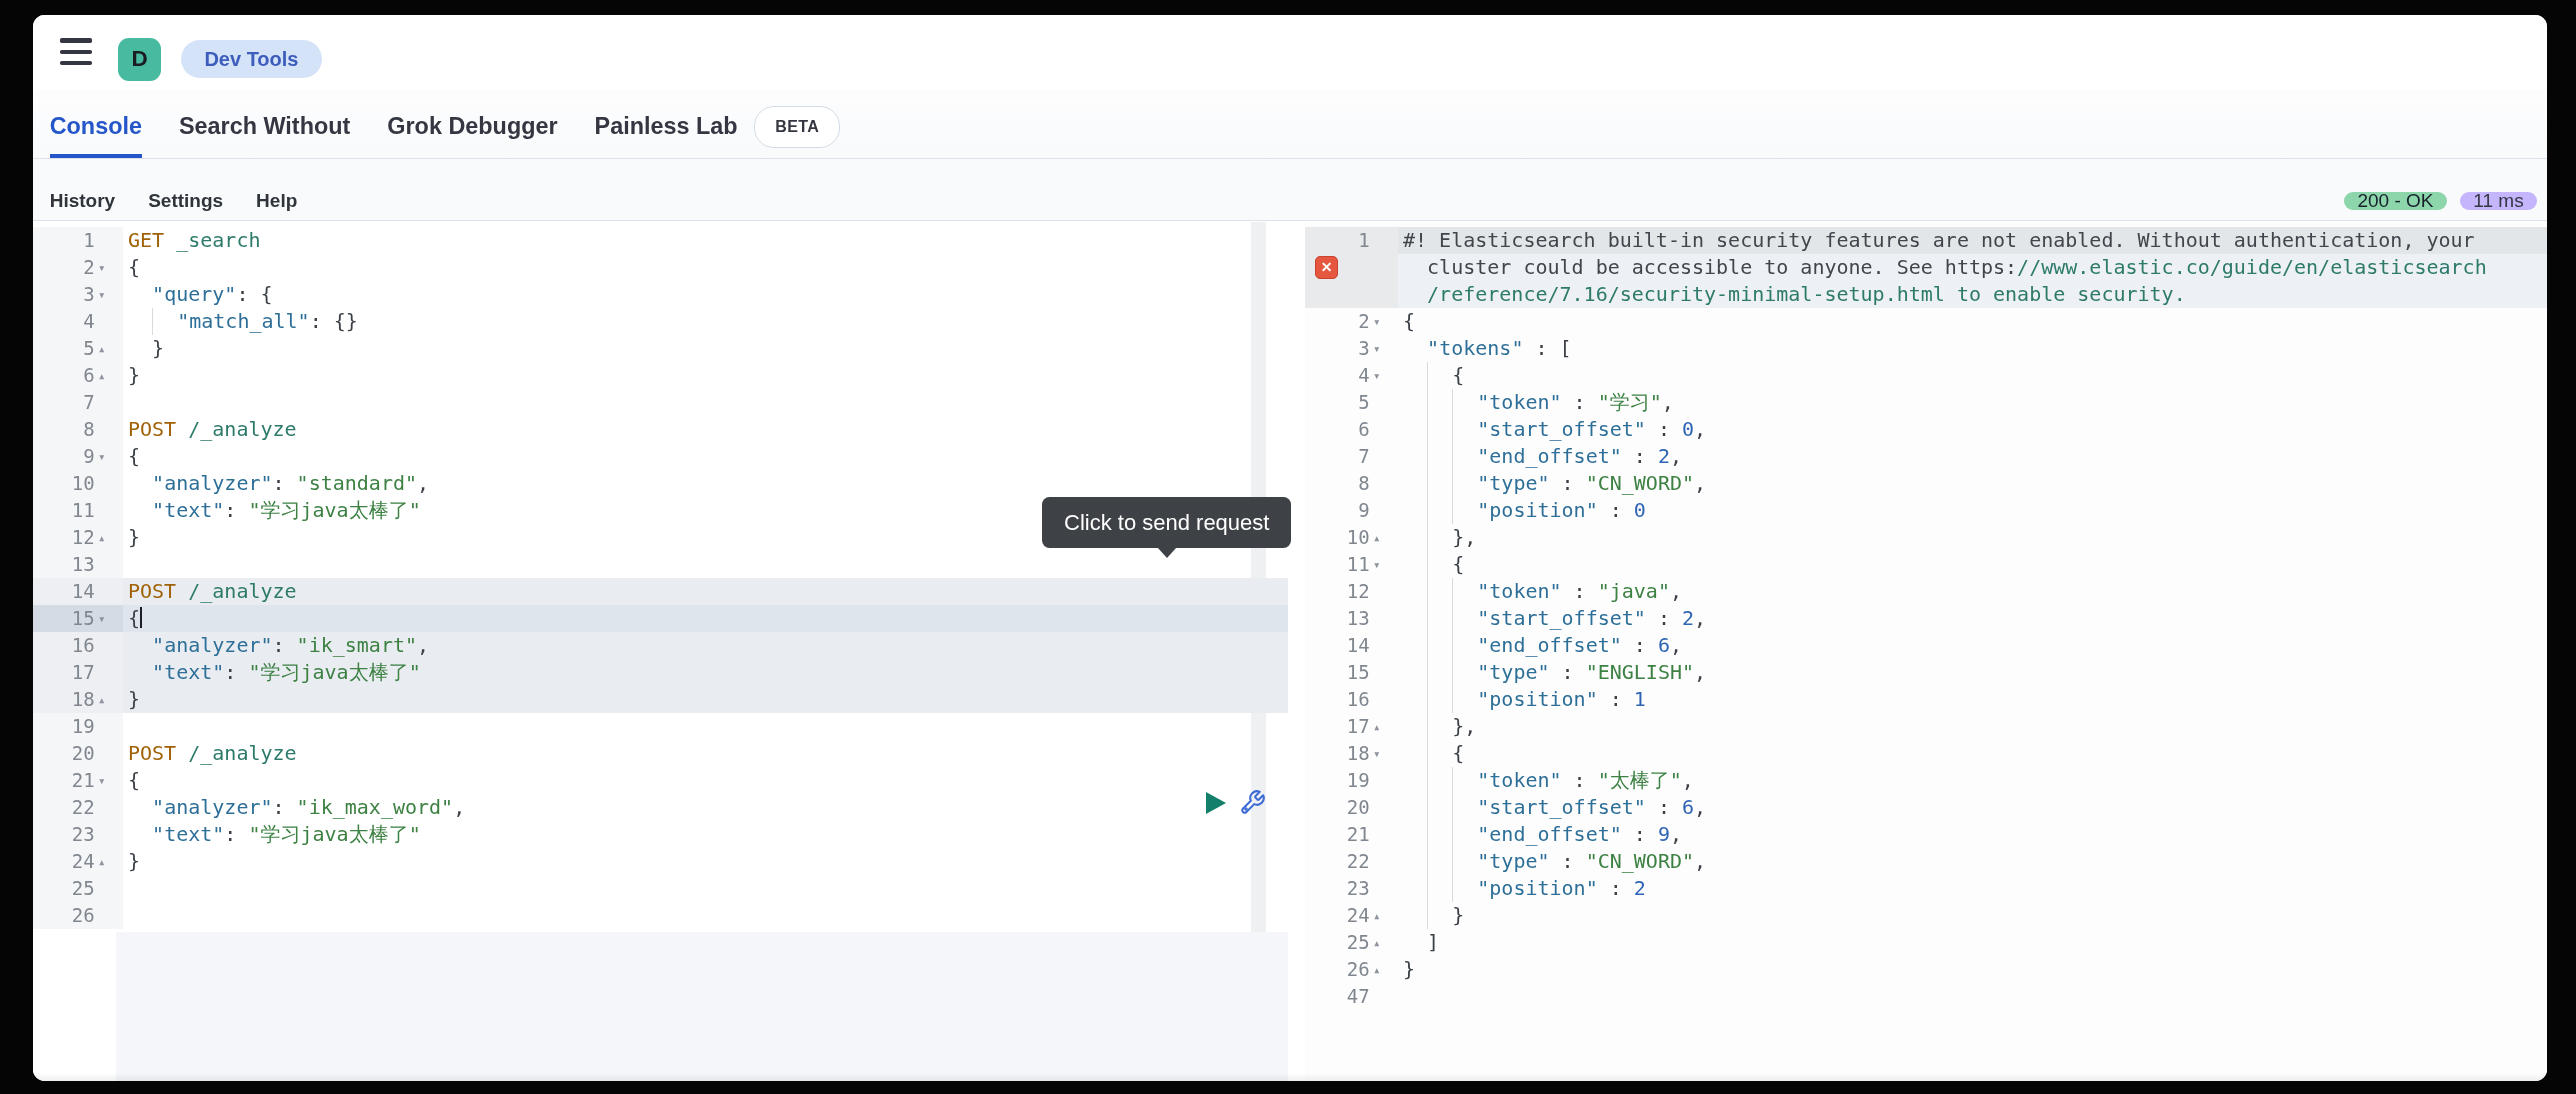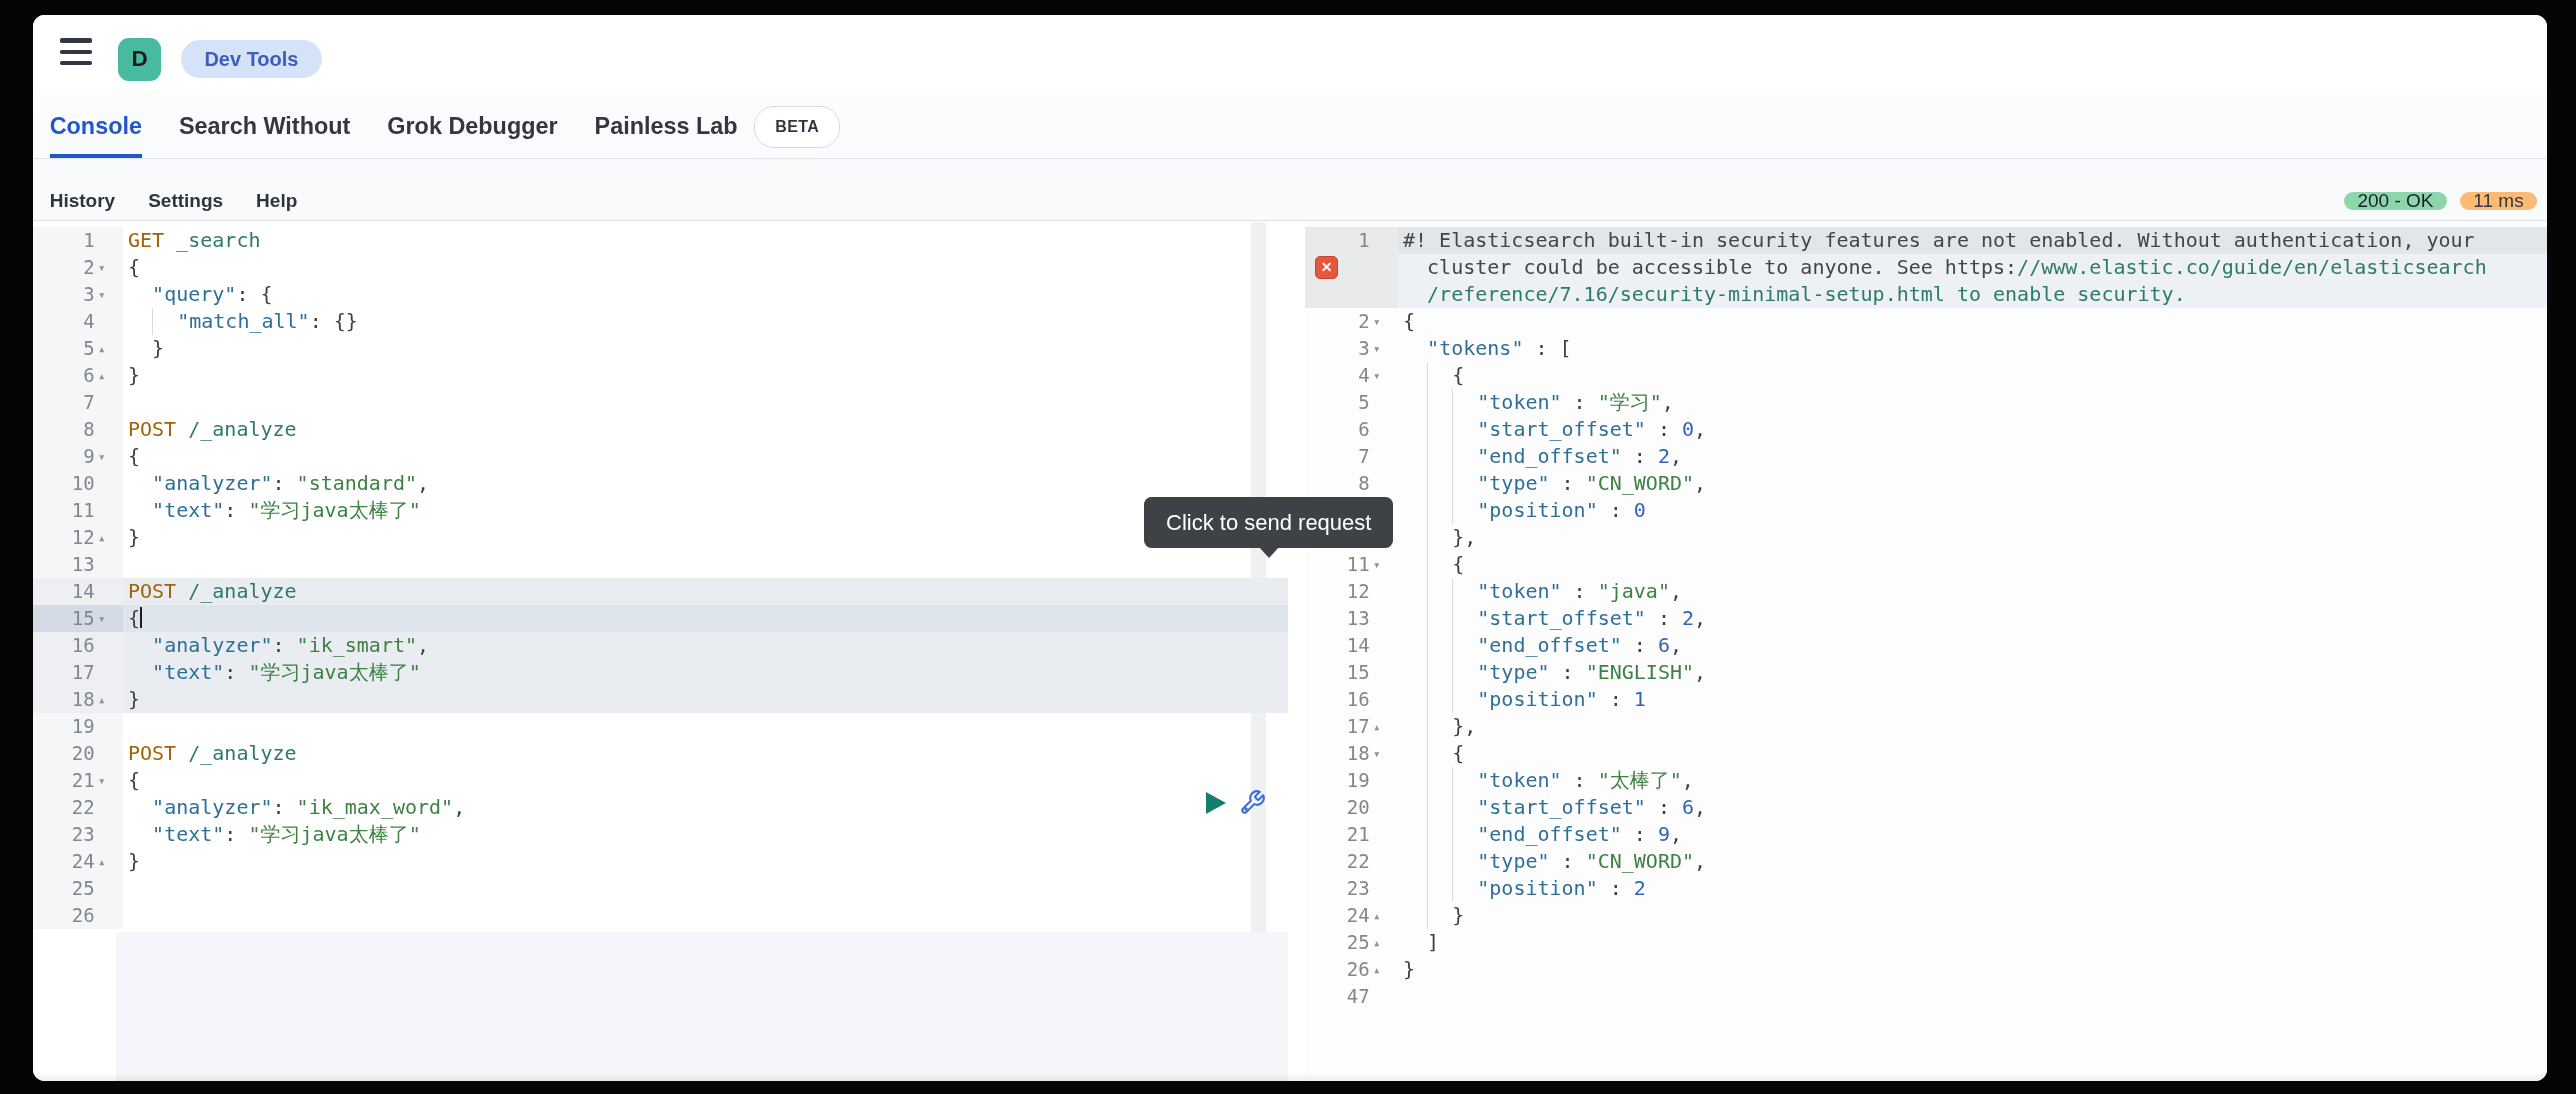--- a/index.html
+++ b/index.html
@@ -27,21 +27,21 @@
   .tab.active::after{content:"";position:absolute;left:0;right:0;bottom:0;height:4.2px;background:#2556c9;}
   .beta{margin-left:16.7px;padding:11px 20px;border:1.7px solid #d3dae6;border-radius:20px;background:#fff;
     font-size:16px;font-weight:700;color:#343741;letter-spacing:0.4px;}
   
   .menurow{position:absolute;left:0;top:144px;width:100%;height:62px;background:#f8fafb;border-bottom:0.8px solid #dbe1e8;
     display:flex;align-items:center;padding:22px 10px 0 16.7px;box-sizing:border-box;gap:33px;}
   .menu-item{font-size:19px;font-weight:600;color:#30353c;cursor:pointer;}
   .badges{margin-left:auto;display:flex;gap:13.3px;align-items:center;}
   .badge{height:18px;padding:0 13.3px;border-radius:9px;display:flex;align-items:center;font-size:19px;font-weight:400;color:#17202b;}
   .badge.ok{background:#8dd5aa;}
-  .badge.ms{background:#fdba74;color:#343741;}
+  .badge.ms{background:#c4b5fd;color:#343741;}
   
   .editors{position:absolute;left:0;top:207px;right:0;bottom:0;}
   .pane{position:absolute;top:0;bottom:0;}
   .pane-left{left:0;width:1255px;background:#ffffff;}
   .scroll-track{position:absolute;left:1218px;top:0;bottom:0;width:15px;background:#eef0f2;}
   .left-bottom{position:absolute;left:83px;right:0;top:710px;bottom:0;background:#f4f6f9;}
   .pane-right{left:1272px;right:0;background:#fdfdfe;}
   .rows{position:absolute;left:0;right:0;top:0;padding-top:5px;}
   .row{display:flex;height:27px;line-height:27px;font-family:"DejaVu Sans Mono","Liberation Mono",monospace;font-size:20px;position:relative;}
   .gut{flex:none;display:flex;justify-content:flex-end;align-items:center;position:relative;box-sizing:border-box;padding-right:5px;}
@@ -71,21 +71,21 @@
   .s-guide{display:inline-block;width:0;height:27px;border-left:0.8px solid #d7dade;vertical-align:top;}
   .s-cursor{display:inline-block;width:2.1px;height:21px;background:#1c1e22;vertical-align:-3.3px;}
   .err-icon{position:absolute;left:10px;top:1.7px;width:23.4px;height:23.4px;box-sizing:border-box;background:#e5573f;
     border:1.7px solid #c8432e;border-radius:5px;color:#fff;font-size:14px;font-weight:bold;
     display:flex;align-items:center;justify-content:center;font-family:"Liberation Sans",sans-serif;}
   
   .req-actions{position:absolute;left:1173px;top:567px;display:flex;gap:13.3px;align-items:center;z-index:6;}
   .play-icon{width:0;height:0;border-left:20px solid #14806c;border-top:11.7px solid transparent;border-bottom:11.7px solid transparent;cursor:pointer;}
   .wrench-icon{width:27px;height:27px;cursor:pointer;}
   
-  .tooltip{position:absolute;left:1111px;top:482px;z-index:10;background:#3e4247;color:#fff;border-radius:7.5px;
+  .tooltip{position:absolute;left:1009px;top:482px;z-index:10;background:#3e4247;color:#fff;border-radius:7.5px;
     padding:12.5px 22px;font-size:22px;white-space:nowrap;}
   .tooltip::after{content:"";position:absolute;left:50%;bottom:-10px;margin-left:-10px;
     border-left:10px solid transparent;border-right:10px solid transparent;border-top:11px solid #3e4247;}
   .win-bottom-fade{position:absolute;left:0;right:0;bottom:0;height:8.3px;background:linear-gradient(rgba(0,0,0,0),rgba(40,50,60,0.08));pointer-events:none;}
 </style>
 </head>
 <body>
 
 <div class="window">
 

